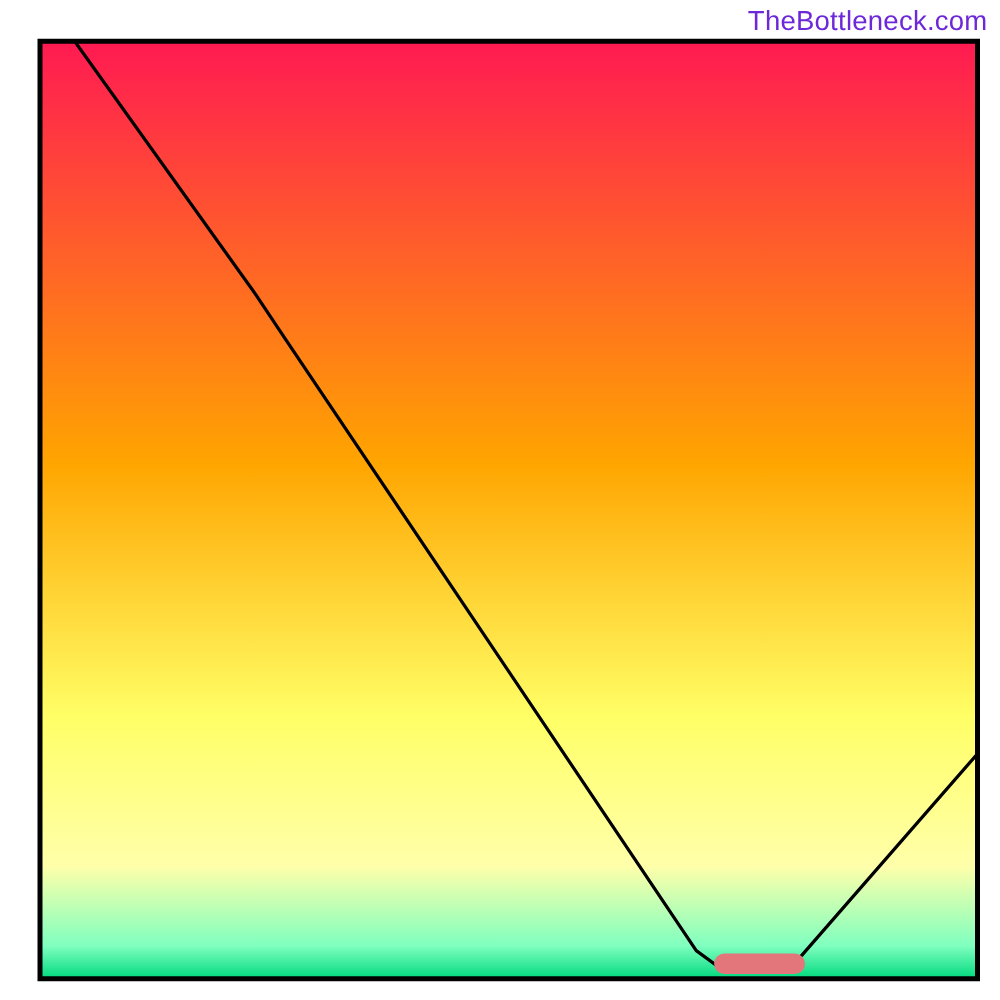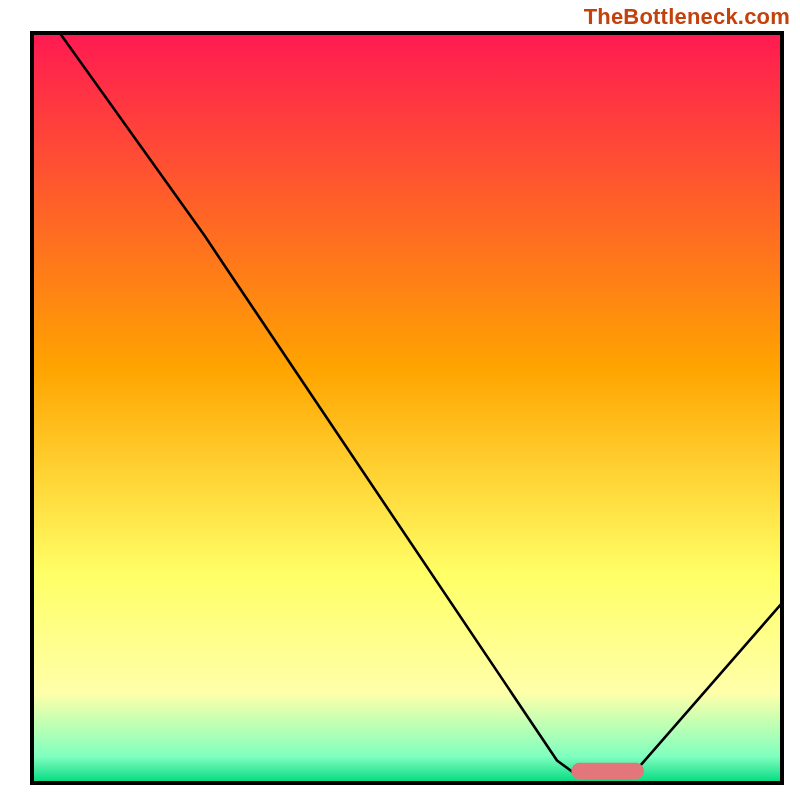--- a/index.html
+++ b/index.html
@@ -13,23 +13,23 @@
   }
   .wrap {
     position: relative;
     width: 800px;
     height: 800px;
   }
   .watermark {
     position: absolute;
     top: 4px;
     right: 10px;
-    color: #c2410c;
+    color: #6d28d9;
     font-size: 22px;
-    font-weight: 700;
+    font-weight: 400;
     letter-spacing: 0.2px;
     user-select: none;
   }
   svg {
     display: block;
   }
 </style>
 </head>
 <body>
 

